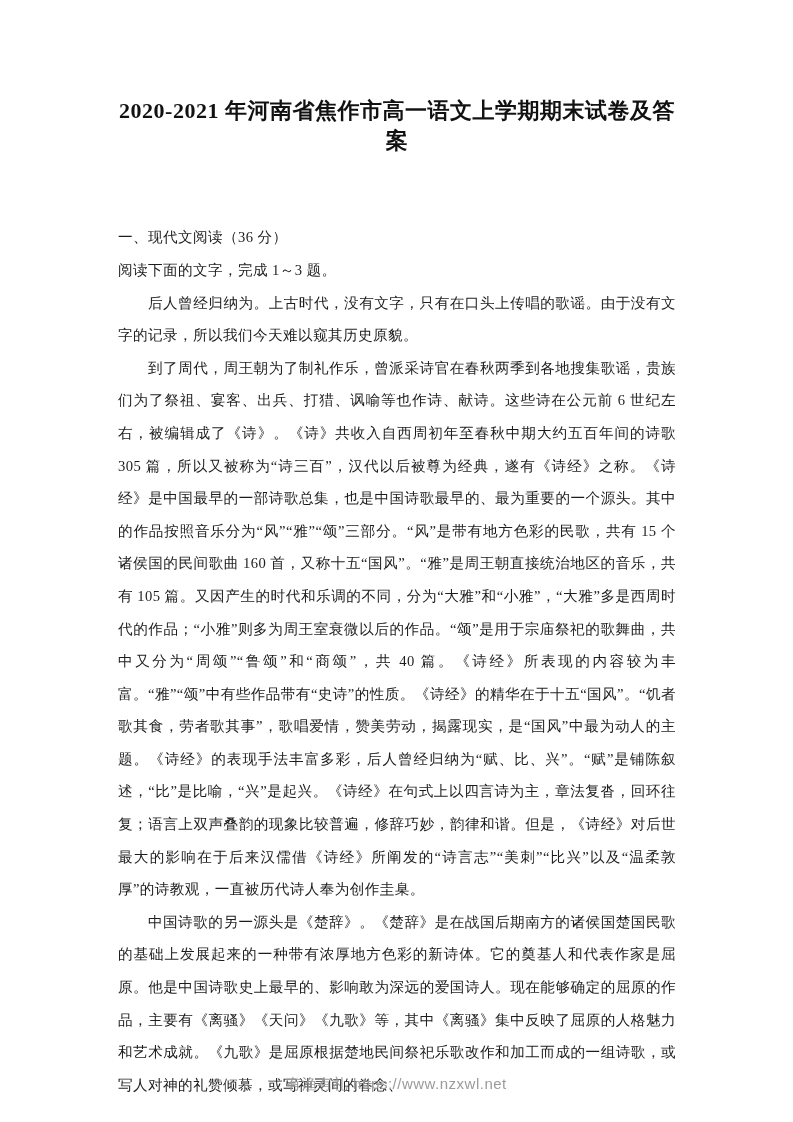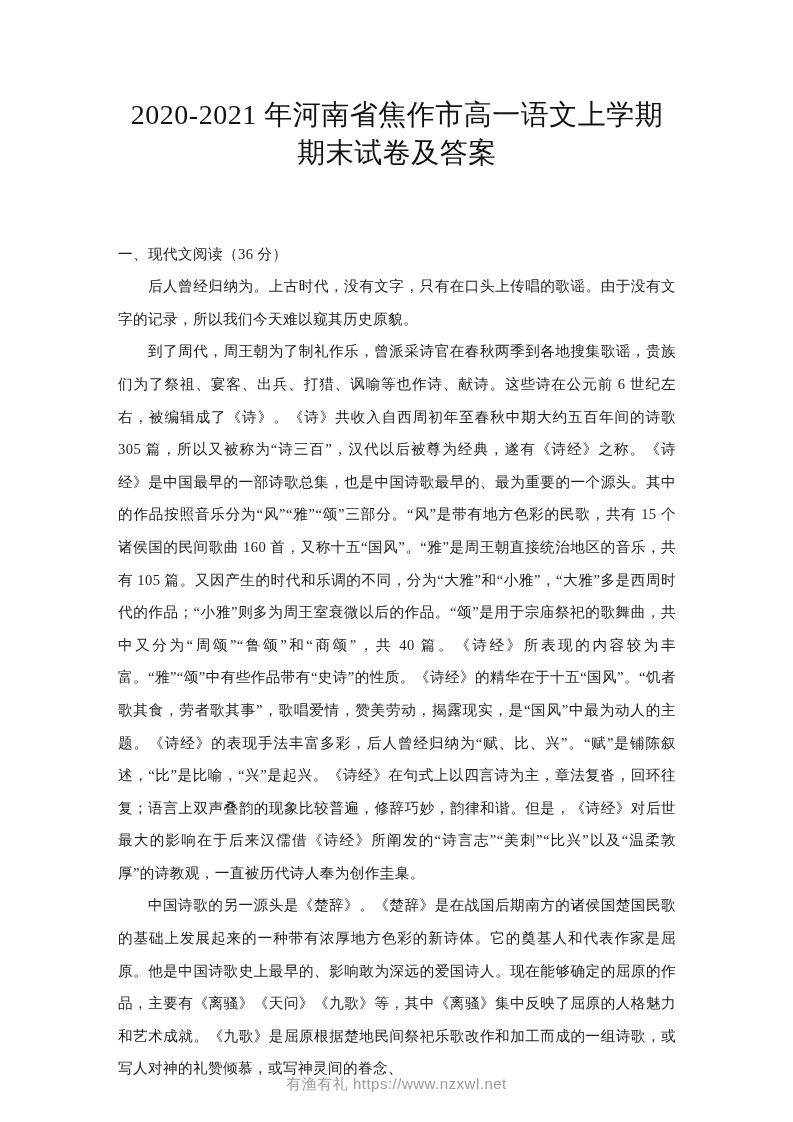--- a/index.html
+++ b/index.html
@@ -17,22 +17,22 @@
     background: #ffffff;
     overflow: hidden;
     color: #1c1c1c;
   }
 
   .doc {
     padding: 96px 117px 0 118px;
   }
 
   .doc-title {
-    font-size: 28px;
-    font-weight: normal;
+    font-size: 22px;
+    font-weight: bold;
     text-align: center;
     line-height: 1.35;
     color: #111111;
     letter-spacing: 0.5px;
   }
 
   .doc-body {
     margin-top: 66px;
     font-size: 14.6px;
     line-height: 32.6px;
@@ -75,20 +75,21 @@
 
   <div class="doc">
 
     <h1 class="doc-title">2020-2021 年河南省焦作市高一语文上学期期末试卷及答案</h1>
 
     <div class="doc-body">
 
       <p class="heading">一、现代文阅读（36 分）</p>
 
 
+      <p class="instruction">阅读下面的文字，完成 1～3 题。</p>
 
       <p class="para">后人曾经归纳为。上古时代，没有文字，只有在口头上传唱的歌谣。由于没有文字的记录，所以我们今天难以窥其历史原貌。</p>
 
       <p class="para">到了周代，周王朝为了制礼作乐，曾派采诗官在春秋两季到各地搜集歌谣，贵族们为了祭祖、宴客、出兵、打猎、讽喻等也作诗、献诗。这些诗在公元前 6 世纪左右，被编辑成了《诗》。《诗》共收入自西周初年至春秋中期大约五百年间的诗歌 305 篇，所以又被称为“诗三百”，汉代以后被尊为经典，遂有《诗经》之称。《诗经》是中国最早的一部诗歌总集，也是中国诗歌最早的、最为重要的一个源头。其中的作品按照音乐分为“风”“雅”“颂”三部分。“风”是带有地方色彩的民歌，共有 15 个诸侯国的民间歌曲 160 首，又称十五“国风”。“雅”是周王朝直接统治地区的音乐，共有 105 篇。又因产生的时代和乐调的不同，分为“大雅”和“小雅”，“大雅”多是西周时代的作品；“小雅”则多为周王室衰微以后的作品。“颂”是用于宗庙祭祀的歌舞曲，共中又分为“周颂”“鲁颂”和“商颂”，共 40 篇。《诗经》所表现的内容较为丰富。“雅”“颂”中有些作品带有“史诗”的性质。《诗经》的精华在于十五“国风”。“饥者歌其食，劳者歌其事”，歌唱爱情，赞美劳动，揭露现实，是“国风”中最为动人的主题。《诗经》的表现手法丰富多彩，后人曾经归纳为“赋、比、兴”。“赋”是铺陈叙述，“比”是比喻，“兴”是起兴。《诗经》在句式上以四言诗为主，章法复沓，回环往复；语言上双声叠韵的现象比较普遍，修辞巧妙，韵律和谐。但是，《诗经》对后世最大的影响在于后来汉儒借《诗经》所阐发的“诗言志”“美刺”“比兴”以及“温柔敦厚”的诗教观，一直被历代诗人奉为创作圭臬。</p>
 
       <p class="para">中国诗歌的另一源头是《楚辞》。《楚辞》是在战国后期南方的诸侯国楚国民歌的基础上发展起来的一种带有浓厚地方色彩的新诗体。它的奠基人和代表作家是屈原。他是中国诗歌史上最早的、影响敢为深远的爱国诗人。现在能够确定的屈原的作品，主要有《离骚》《天问》《九歌》等，其中《离骚》集中反映了屈原的人格魅力和艺术成就。《九歌》是屈原根据楚地民间祭祀乐歌改作和加工而成的一组诗歌，或写人对神的礼赞倾慕，或写神灵间的眷念、</p>
 
     </div>
   </div>
 

